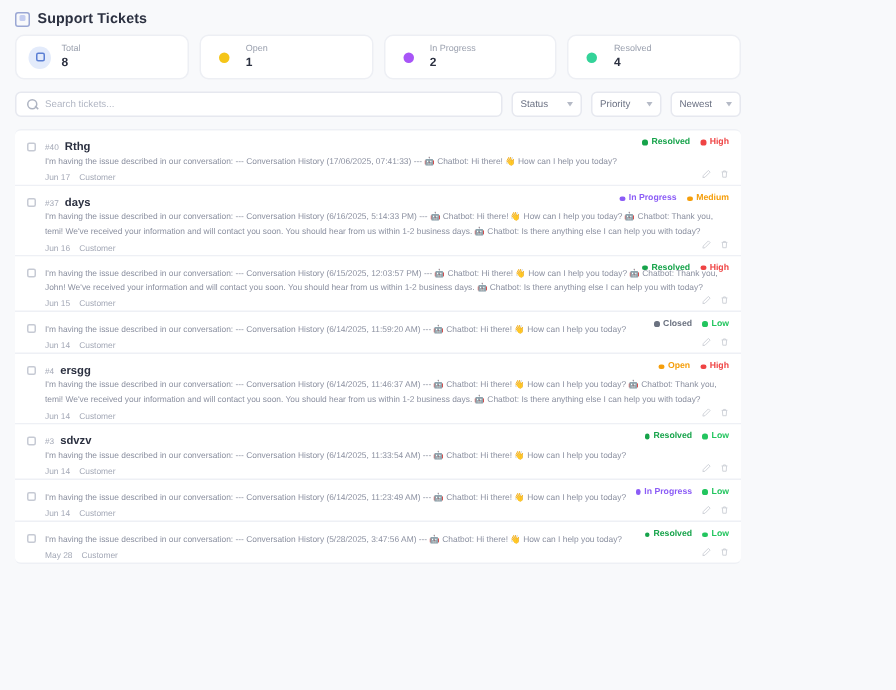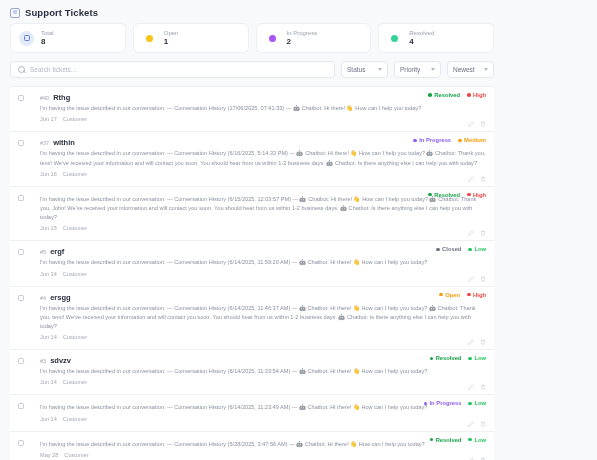--- a/index.html
+++ b/index.html
@@ -100,22 +100,22 @@
     border-left: 2.5px solid transparent;
     border-right: 2.5px solid transparent;
     border-top: 3px solid #b5bac6;
   }
 
   
   .list { padding: 0 10px 10px 10px; display: flex; flex-direction: column; }
   .ticket {
     background: #ffffff;
     border-bottom: 1px solid #eef0f5;
-    padding: 6px 8px 9px 8px;
-    display: flex; gap: 16px;
+    padding: 6px 8px 1px 8px;
+    display: flex; gap: 6px;
     position: relative;
   }
   .ticket:first-child { border-top: 1px solid #eef0f5; border-radius: 4px 4px 0 0; }
   .ticket:last-child { border-radius: 0 0 4px 4px; border-bottom: 1px solid #eef0f5; }
   .chk {
     width: 6px; height: 6px; border: 1px solid #c6cad4; border-radius: 1.5px;
     background: #fff; flex: 0 0 auto; margin-top: 2px;
   }
   .t-body { flex: 1 1 auto; min-width: 0; }
   .t-head { display: flex; align-items: baseline; gap: 4px; }
@@ -242,21 +242,21 @@
               <path d="M2.2 3.2h7.6M4.6 3.2V1.9h2.8v1.3M3.2 3.2l.5 7.1h4.6l.5-7.1" fill="none" stroke="#9aa0ae" stroke-width="1.2"></path>
             </svg>
           </span>
         </div>
       </div>
       <div class="ticket">
         <span class="chk"></span>
         <div class="t-body">
           <div class="t-head">
             <span class="t-id">#37</span>
-            <span class="t-title">within</span>
+            <span class="t-title">days</span>
           </div>
           <div class="t-desc">I'm having the issue described in our conversation: --- Conversation History (6/16/2025, 5:14:33 PM) --- 🤖 Chatbot: Hi there! 👋 How can I help you today? 🤖 Chatbot: Thank you, temi! We've received your information and will contact you soon. You should hear from us within 1-2 business days. 🤖 Chatbot: Is there anything else I can help you with today?</div>
           <div class="t-meta">
             <span>Jun 16</span>
             <span>Customer</span>
           </div>
         </div>
         <div class="t-right">
           <div class="badges">
             <span class="badge" style="color: rgb(139, 92, 246);">
@@ -312,24 +312,20 @@
           <span class="act-ico">
             <svg viewBox="0 0 12 12" width="6" height="6">
               <path d="M2.2 3.2h7.6M4.6 3.2V1.9h2.8v1.3M3.2 3.2l.5 7.1h4.6l.5-7.1" fill="none" stroke="#9aa0ae" stroke-width="1.2"></path>
             </svg>
           </span>
         </div>
       </div>
       <div class="ticket">
         <span class="chk"></span>
         <div class="t-body">
-          <div class="t-head">
-            <span class="t-id">#5</span>
-            <span class="t-title">ergf</span>
-          </div>
           <div class="t-desc">I'm having the issue described in our conversation: --- Conversation History (6/14/2025, 11:59:20 AM) --- 🤖 Chatbot: Hi there! 👋 How can I help you today?</div>
           <div class="t-meta">
             <span>Jun 14</span>
             <span>Customer</span>
           </div>
         </div>
         <div class="t-right">
           <div class="badges">
             <span class="badge" style="color: rgb(107, 114, 128);">
               <span class="bdot" style="background:#6b7280"></span>

